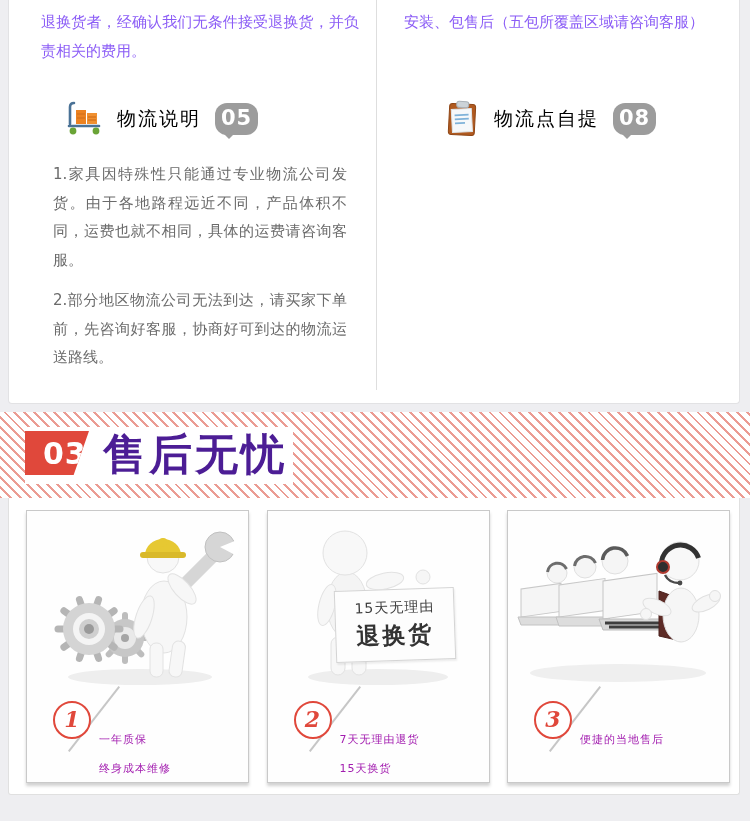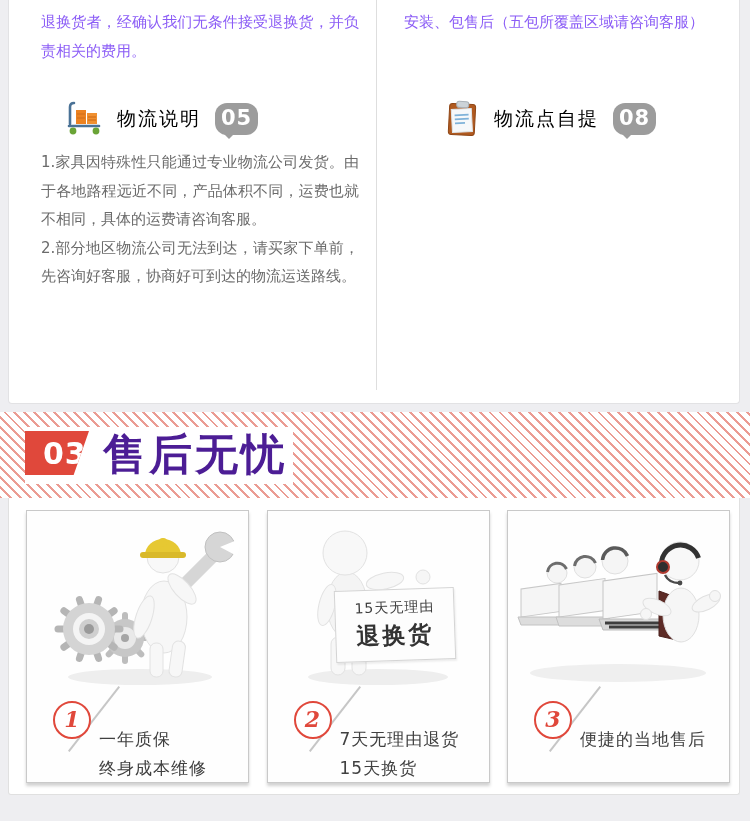--- a/index.html
+++ b/index.html
@@ -46,21 +46,21 @@
   .badge-tail{
     position:absolute;left:9px;bottom:-9px;width:0;height:0;
     border:5px solid transparent;border-top-color:#9c9c9c;
   }
 
   .body-text{
     position:absolute;top:148px;left:32px;width:318px;
     font-size:15px;line-height:28.5px;color:#6b6b6b;text-align:justify;
   }
   .col-right .body-text{left:27px;width:322px;text-indent:2em;}
-  .body-text p{margin:0;}
+  .body-text p{margin:12px;}
 
   
   .banner{
     position:absolute;left:0;top:412px;width:750px;height:86px;
     background:repeating-linear-gradient(45deg,#eb9c93 0 2px,#ffffff 2px 7px);
   }
   .banner-box{
     position:absolute;left:25px;top:15px;width:268px;height:57px;background:#ffffff;
   }
   .banner-tag{
@@ -108,21 +108,21 @@
     font-family:"DejaVu Serif","Liberation Serif",serif;
     font-style:italic;font-weight:bold;font-size:22px;color:#e0483b;
     transform:translateY(-1px);
   }
   .num-slash{
     position:absolute;left:0;top:17px;width:82px;height:2px;background:#c6c6c6;
     transform:rotate(-52deg);z-index:1;
   }
   .card-lines{
     position:absolute;left:72px;top:214px;width:145px;
-    font-size:17px;line-height:29px;color:#404040;letter-spacing:1px;
+    font-size:11px;line-height:29px;color:#a21caf;letter-spacing:1px;
   }
 
   
   .sign-board{
     position:absolute;left:62px;top:72px;width:118px;height:70px;
     background:#fdfdfd;border:1px solid #d4d4d4;transform:rotate(-2deg);
     box-shadow:1px 2px 2px rgba(0,0,0,0.07);
     display:flex;flex-direction:column;align-items:center;justify-content:center;
   }
   .sign-line1{font-size:14px;color:#3d3d3d;letter-spacing:1px;}

